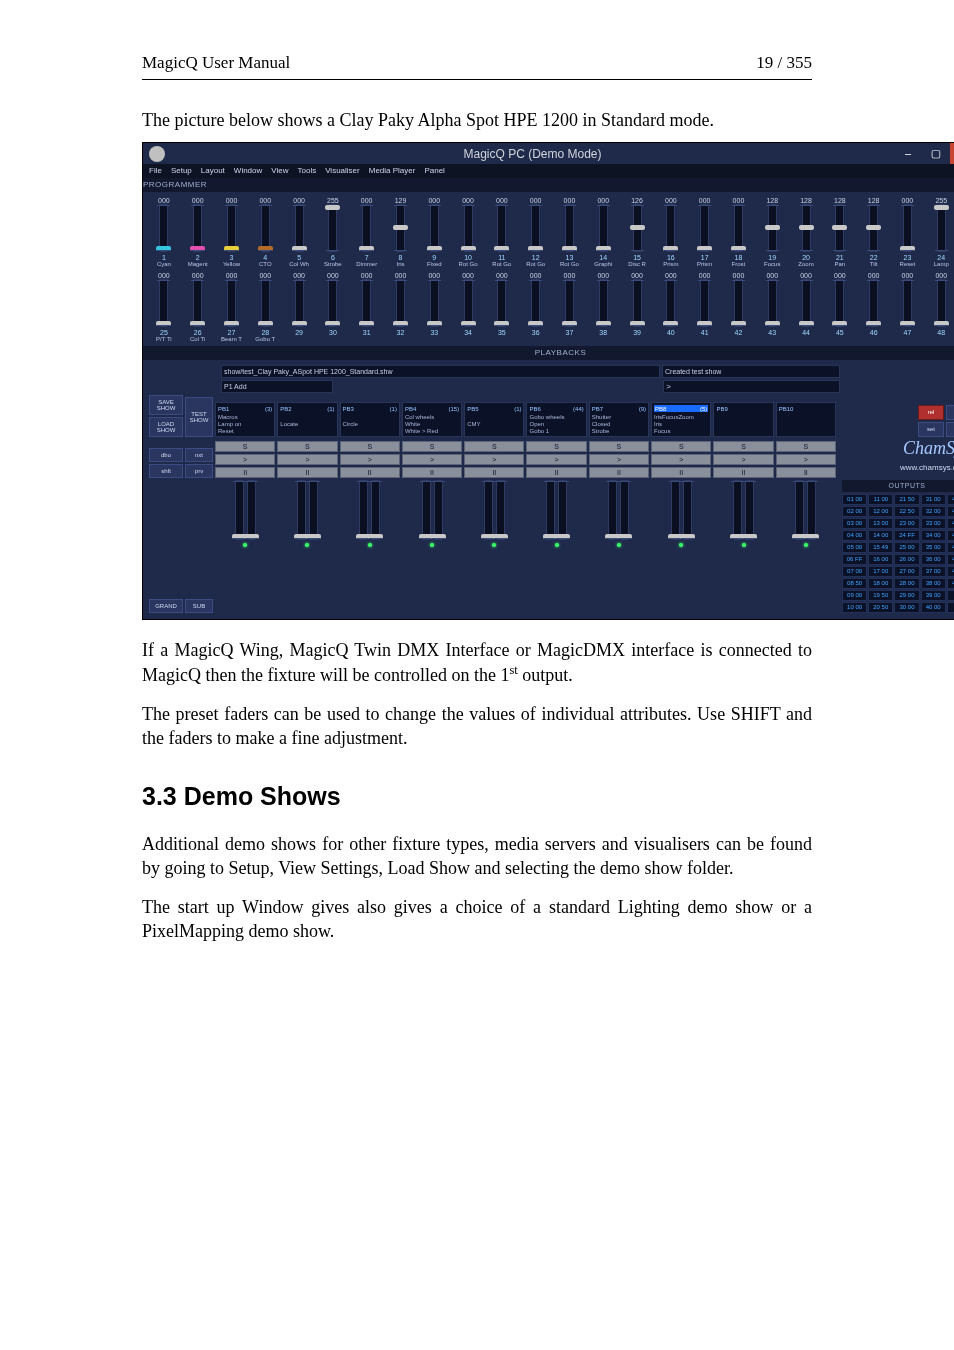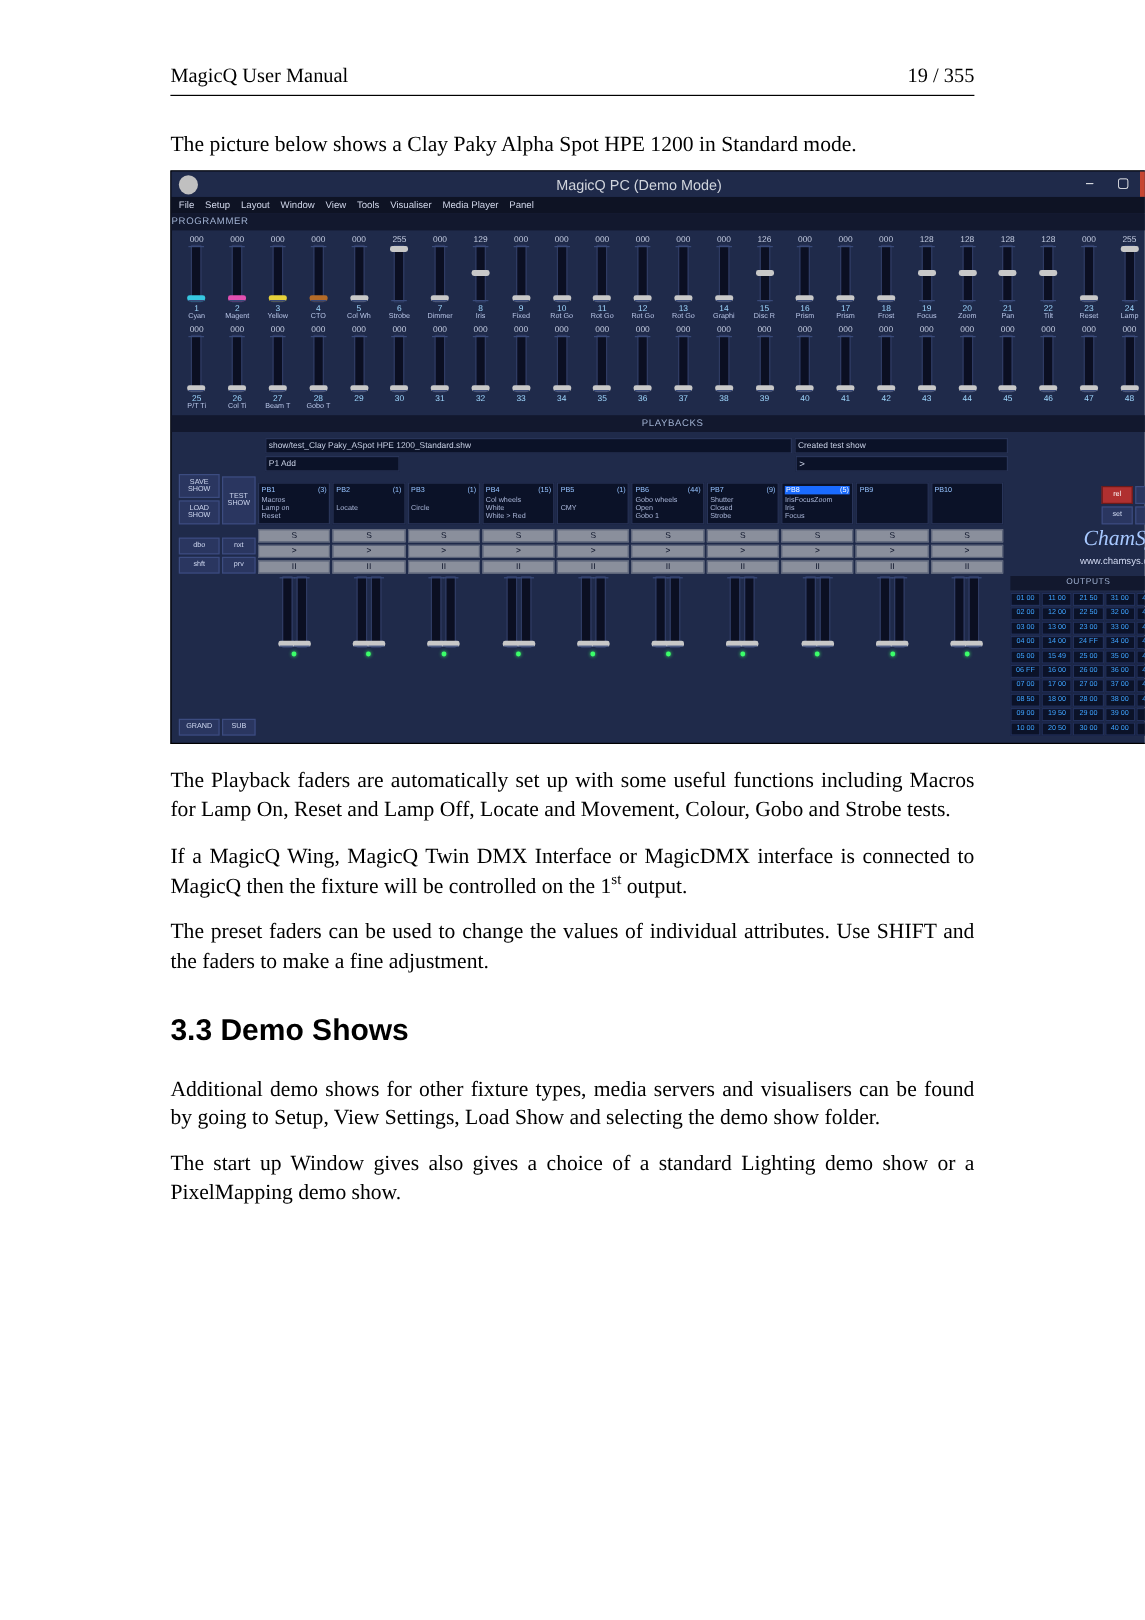--- a/index.html
+++ b/index.html
@@ -809,21 +809,20 @@
               <div class="cell">20 50</div>
               <div class="cell">30 00</div>
               <div class="cell">40 00</div>
               <div class="cell"></div>
             </div>
         </div>
       </div>
     </div>
   </div>
 
-  <p class="para">The Playback faders are automatically set up with some useful functions including Macros for Lamp On, Reset and Lamp Off, Locate and Movement, Colour, Gobo and Strobe tests.</p>
   <p class="para"><span>If a MagicQ Wing, MagicQ Twin DMX Interface or MagicDMX interface is connected to MagicQ then the fixture will be controlled on the 1</span><sup>st</sup><span> output.</span></p>
   <p class="para">The preset faders can be used to change the values of individual attributes. Use SHIFT and the faders to make a fine adjustment.</p>
 
   <h2 class="section">3.3   Demo Shows</h2>
 
   <p class="para">Additional demo shows for other fixture types, media servers and visualisers can be found by going to Setup, View Settings, Load Show and selecting the demo show folder.</p>
   <p class="para">The start up Window gives also gives a choice of a standard Lighting demo show or a PixelMapping demo show.</p>
 </div>
 
 </body></html>

